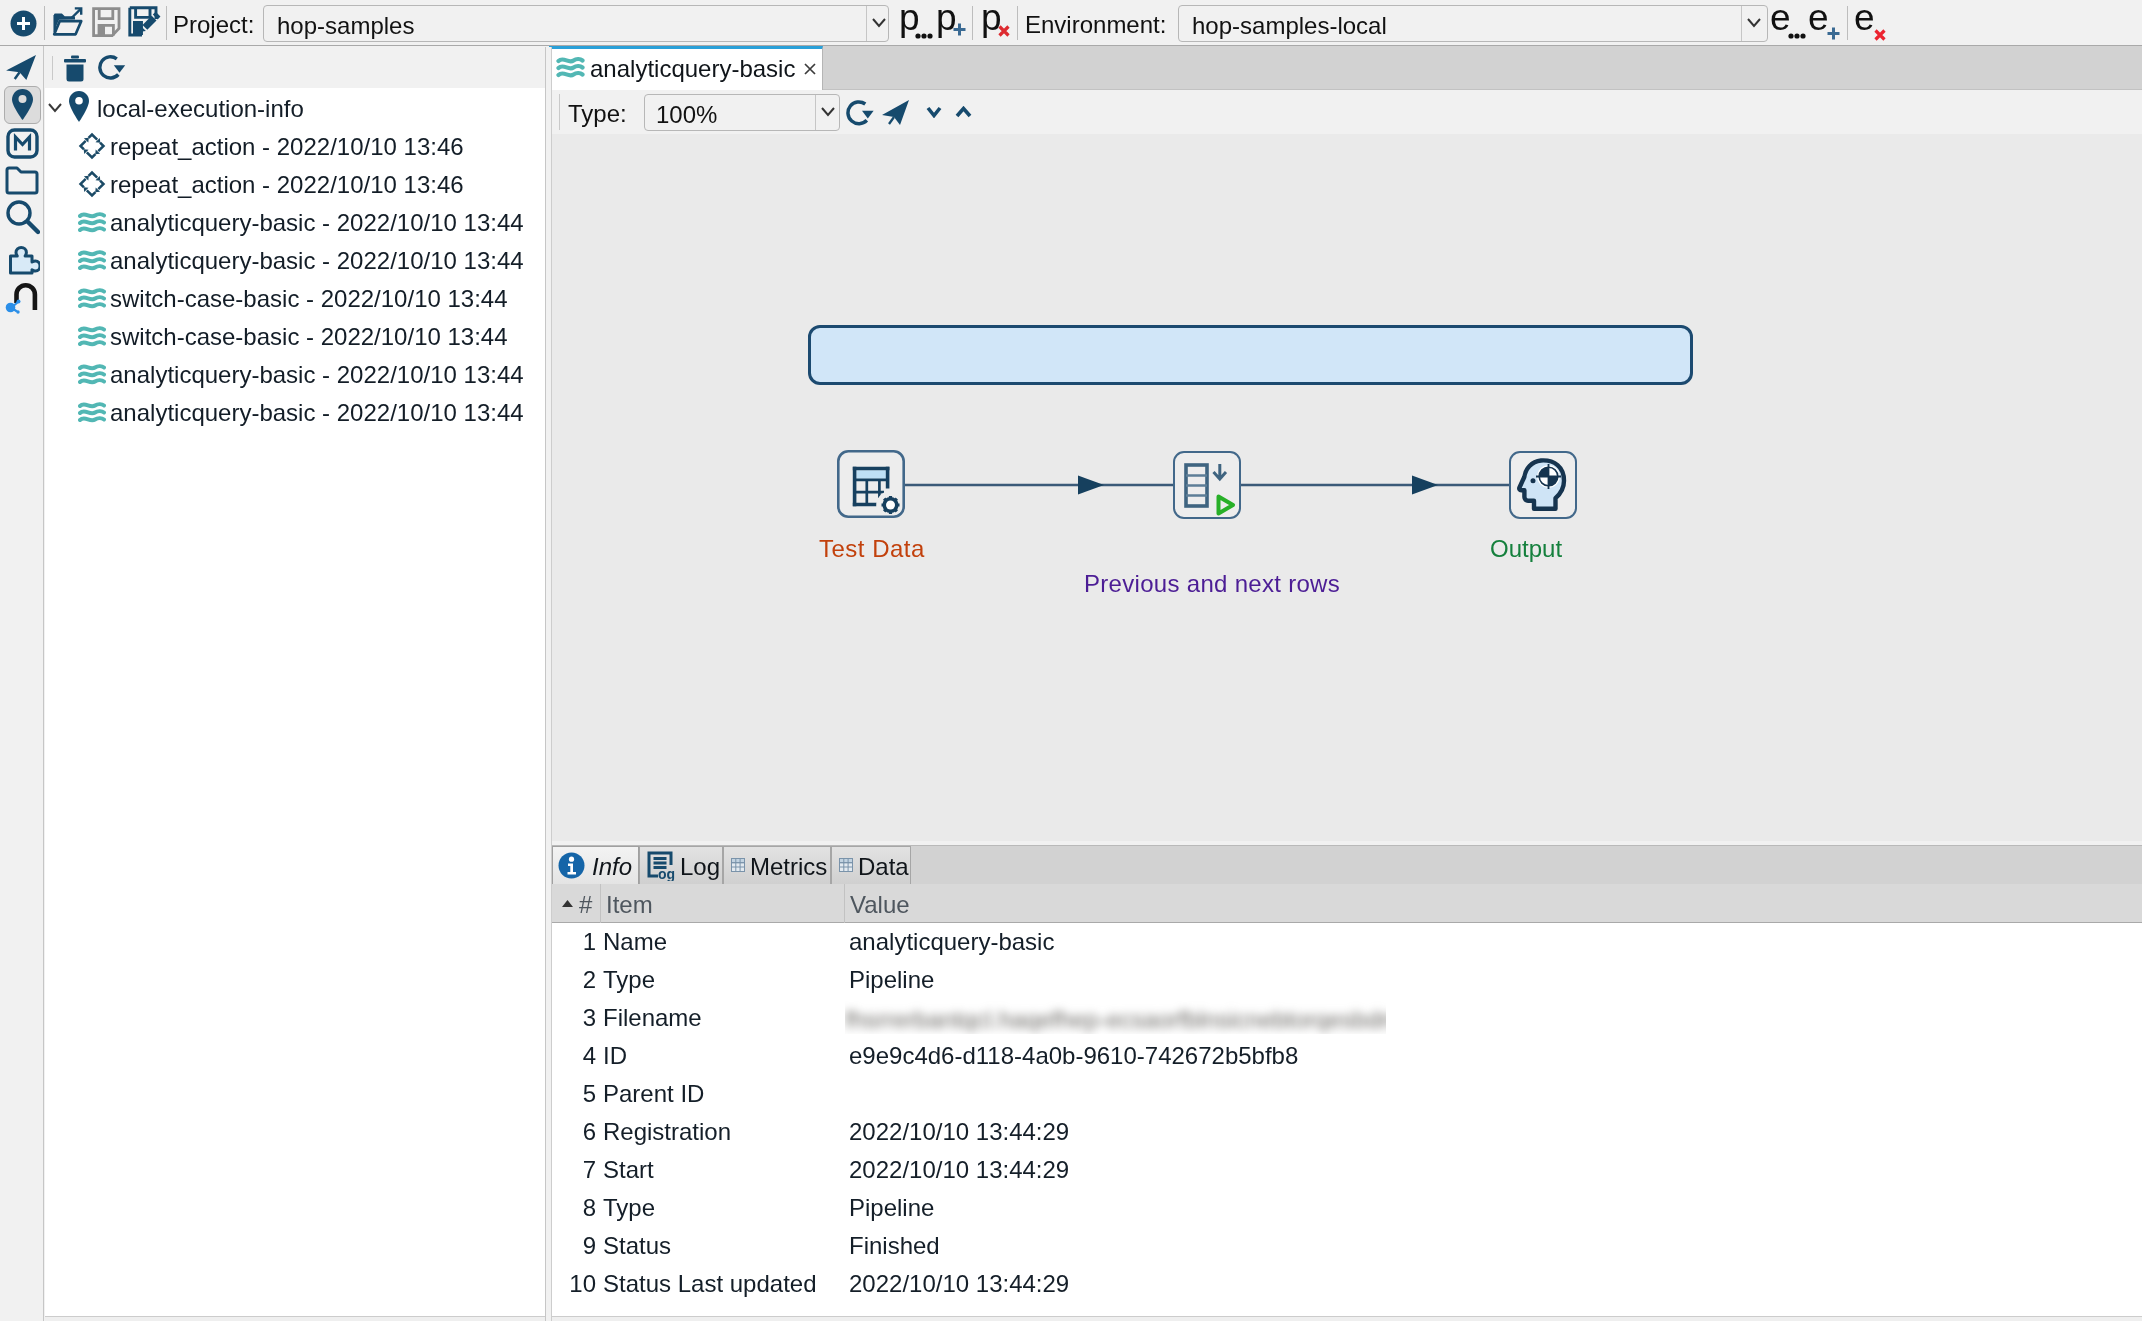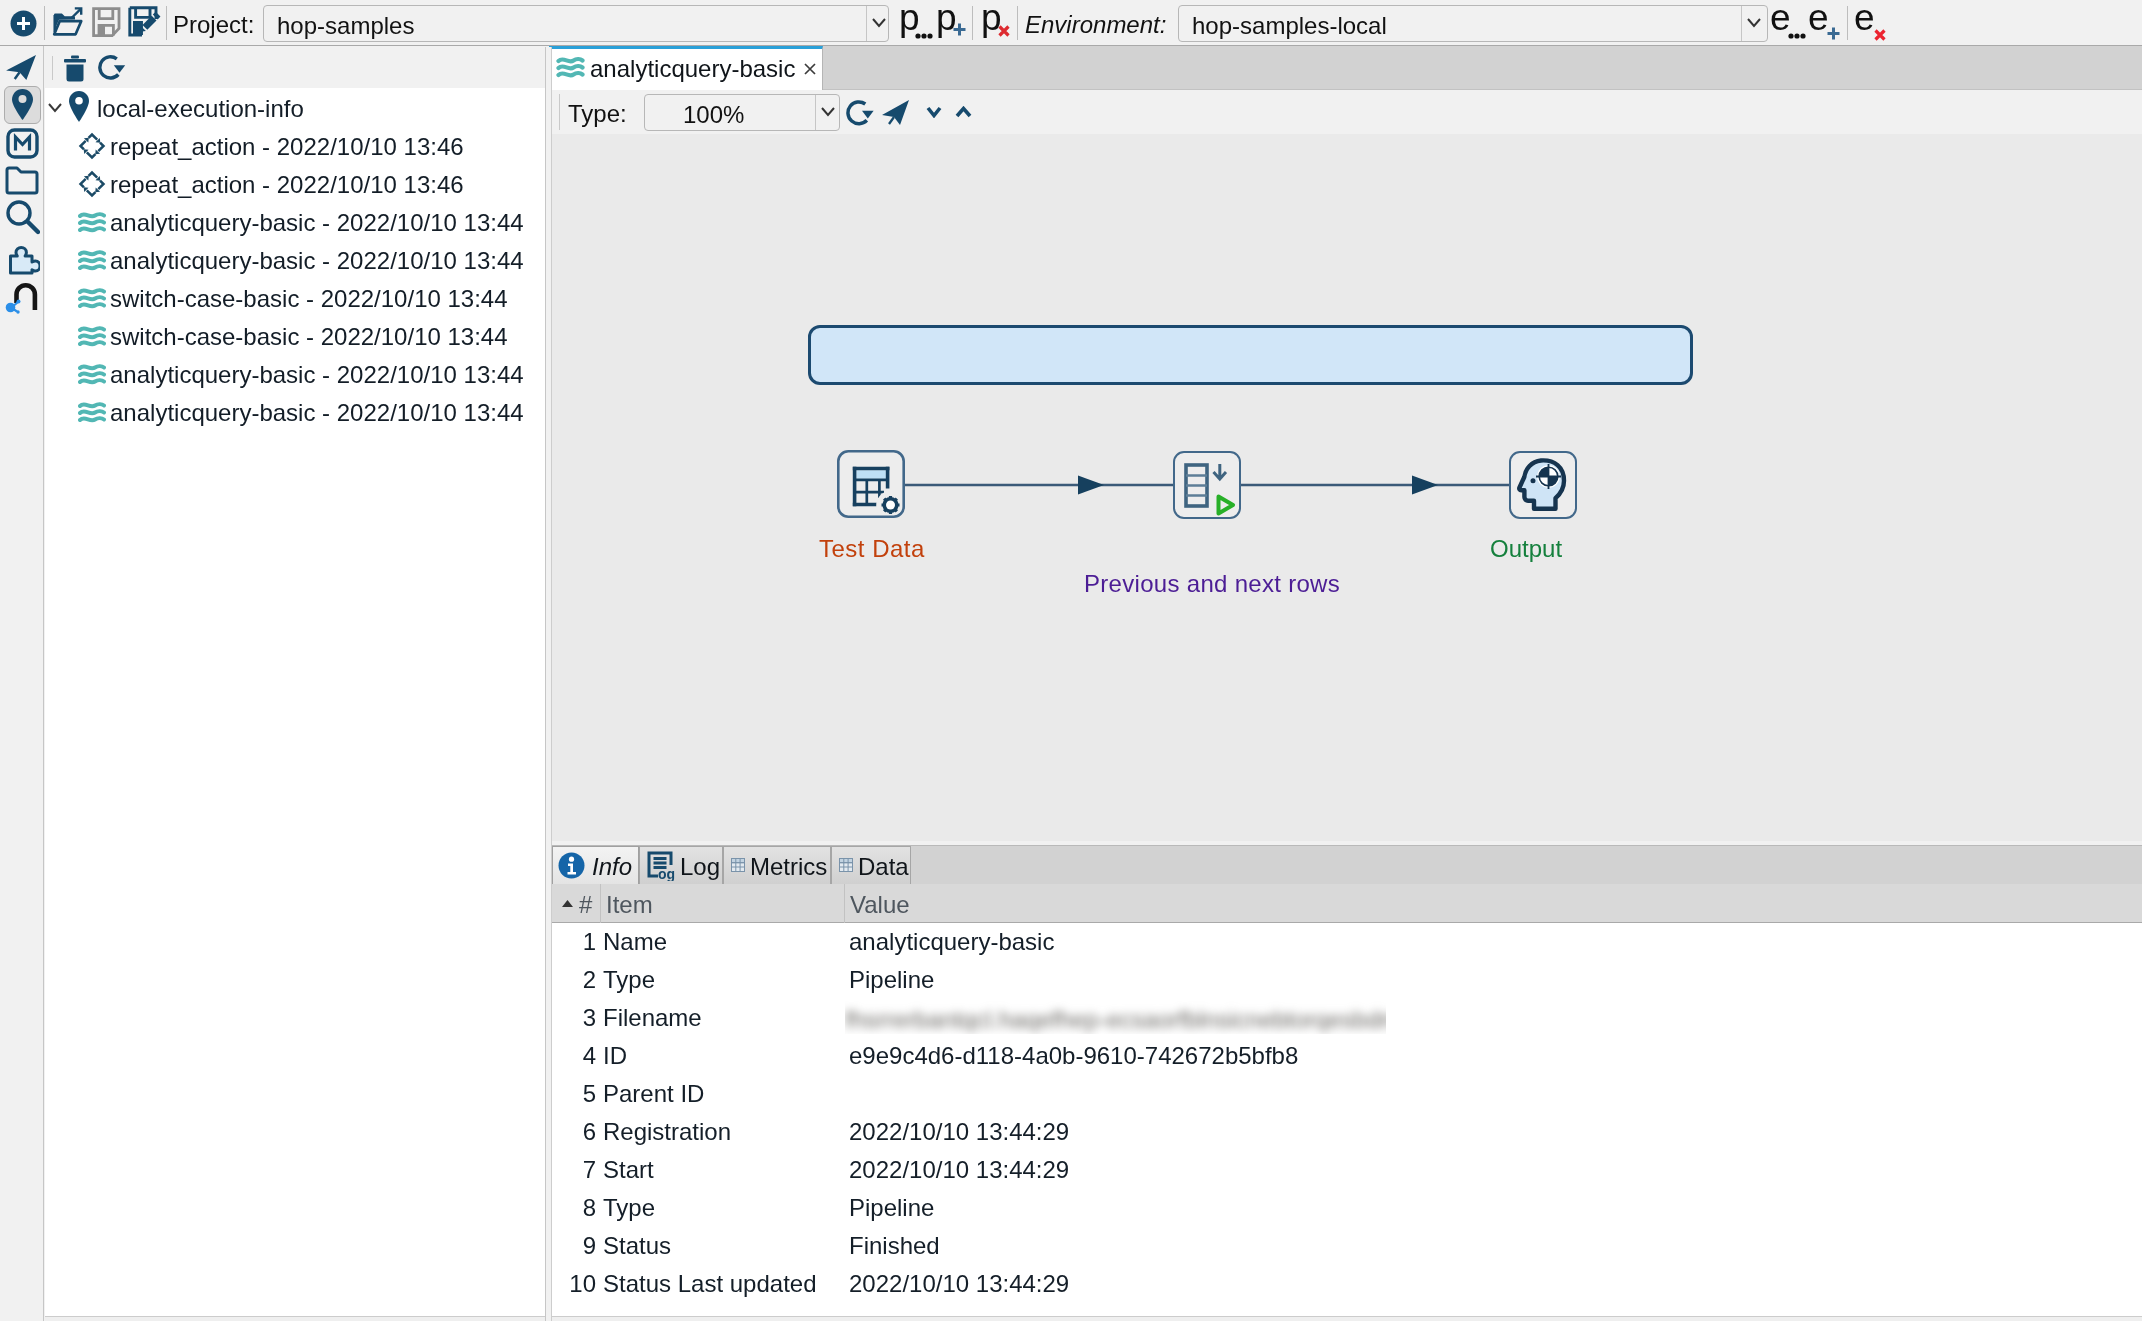--- a/index.html
+++ b/index.html
@@ -76,21 +76,21 @@
   <svg class="abs" style="left:953px;top:23px;" width="13" height="13" viewBox="0 0 13 13">
     <path d="M6.5 0.5v12M0.5 6.5h12" stroke="#3a6a93" stroke-width="3"></path>
   </svg>
   <div class="sep" style="left:972px;top:6px;height:34px;"></div>
   <div class="abs" style="left:981px;top:-3px;font-size:37px;color:#111;">p</div>
   <svg class="abs" style="left:998px;top:25px;" width="12" height="12" viewBox="0 0 12 12">
     <path d="M1.5 1.5 L10.5 10.5 M10.5 1.5 L1.5 10.5" stroke="#dd2b30" stroke-width="3.2"></path>
   </svg>
   <div class="sep" style="left:1017px;top:6px;height:34px;"></div>
 
-  <div class="abs t24" style="left:1025px;top:13px;color:#121212;font-style:italic;">Environment:</div>
+  <div class="abs t24" style="left:1025px;top:13px;color:#121212;">Environment:</div>
 
   <div class="combo" style="left:1178px;top:5px;width:590px;height:37px;"></div>
   <div class="abs t24" style="left:1192px;top:14px;color:#121212;">hop-samples-local</div>
   <div class="sep" style="left:1741px;top:6px;height:35px;background:#c6c6c6;"></div>
   <svg class="abs" style="left:1746px;top:17px;" width="16" height="12" viewBox="0 0 16 12">
     <path d="M2 2 L8 9 L14 2" stroke="#333" stroke-width="2" fill="none"></path>
   </svg>
 
   <div class="abs" style="left:1770px;top:-3px;font-size:37px;color:#111;">e</div>
   <svg class="abs" style="left:1788px;top:33px;" width="18" height="6" viewBox="0 0 18 6">
@@ -282,21 +282,21 @@
   </svg>
   <div class="abs t24" style="left:590px;top:57px;color:#10151a;">analyticquery-basic</div>
   <svg class="abs" style="left:803px;top:62px;" width="14" height="14" viewBox="0 0 14 14">
     <path d="M2 2 L12 12 M12 2 L2 12" stroke="#3c3c3c" stroke-width="1.7"></path>
   </svg>
 
   <div class="abs" style="left:551px;top:90px;width:1591px;height:44px;background:#f1f1f1;"></div>
   <div class="sep" style="left:559px;top:94px;height:36px;background:#c9c9c9;"></div>
   <div class="abs t24" style="left:568px;top:102px;color:#121212;">Type:</div>
   <div class="combo" style="left:644px;top:94px;width:196px;height:37px;"></div>
-  <div class="abs t24" style="left:656px;top:103px;color:#121212;margin-left:27px;">100%</div>
+  <div class="abs t24" style="left:656px;top:103px;color:#121212;">100%</div>
   <div class="sep" style="left:815px;top:95px;height:35px;background:#c6c6c6;"></div>
   <svg class="abs" style="left:820px;top:106px;" width="16" height="12" viewBox="0 0 16 12">
     <path d="M2 2 L8 9 L14 2" stroke="#333" stroke-width="2" fill="none"></path>
   </svg>
 
   <svg class="abs" style="left:845px;top:100px;" width="30" height="27" viewBox="0 0 30 27">
     <path d="M20.3 4 A10.9 10.9 0 1 0 21.8 20.3" stroke="#164a6d" stroke-width="3.5" fill="none"></path>
     <path d="M17 10.7 h11.6 l-5.8 7.7 Z" fill="#164a6d"></path>
   </svg>
 

